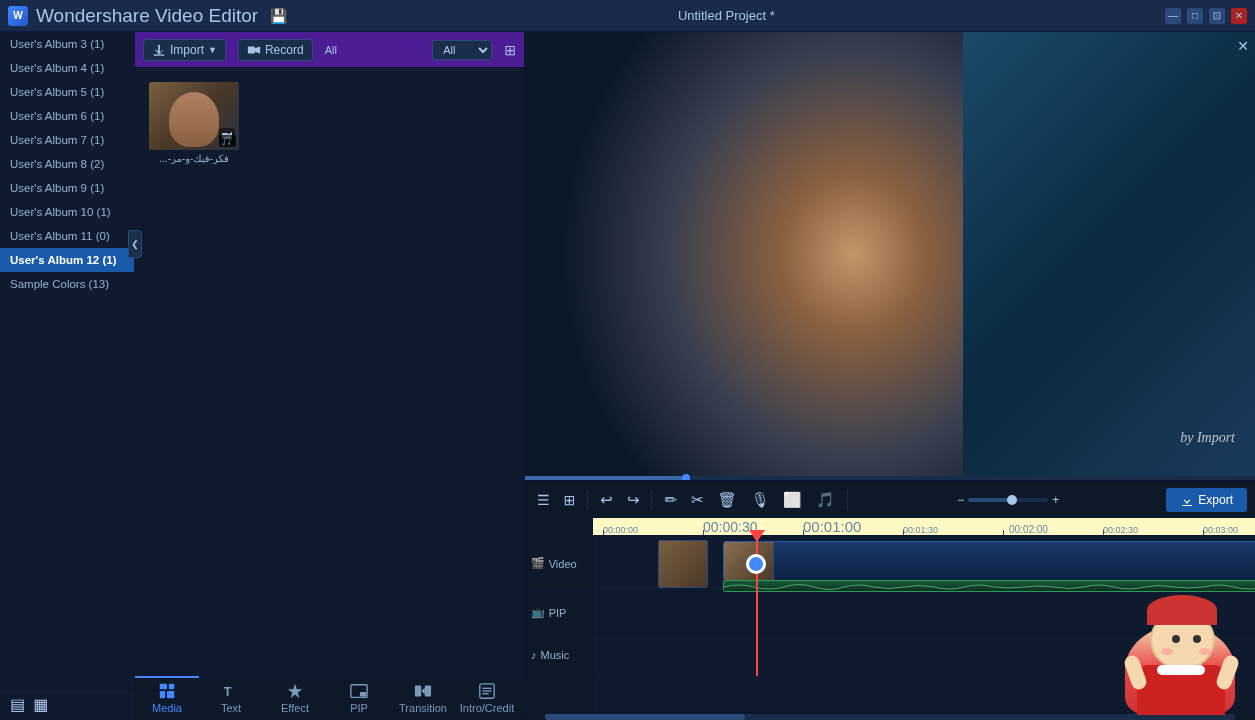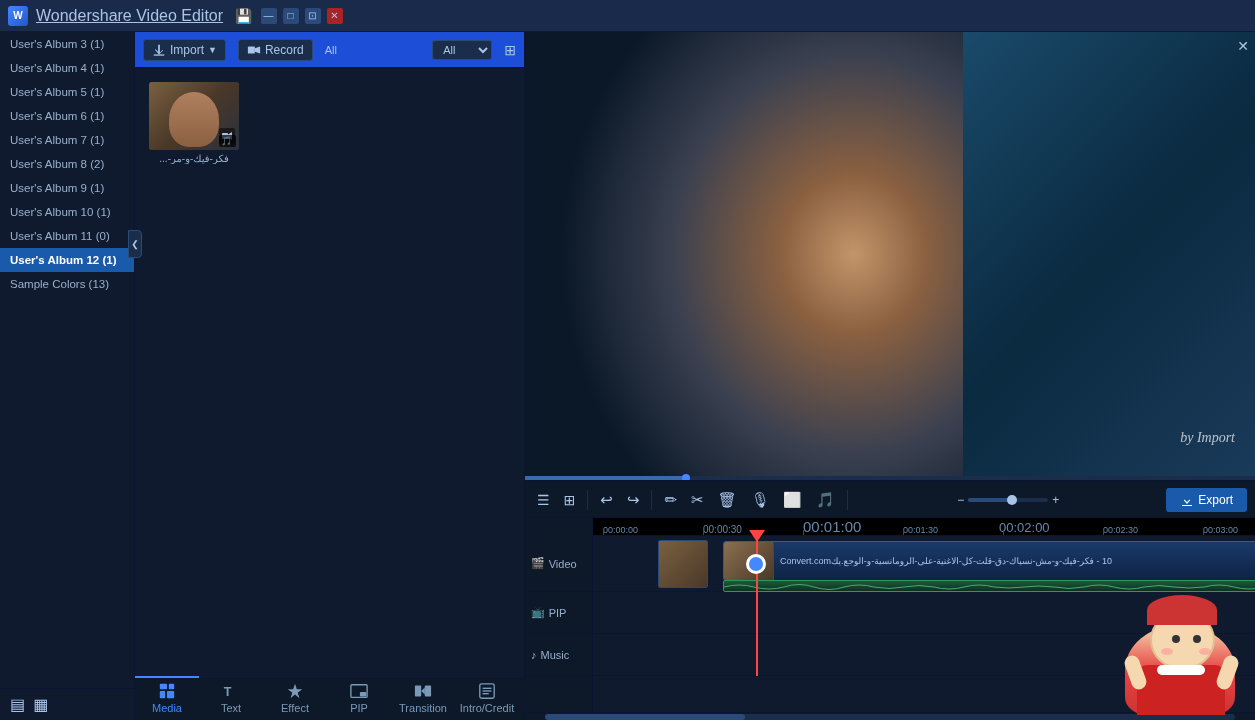--- a/index.html
+++ b/index.html
@@ -27,22 +27,21 @@
     }
     #titlebar .app-icon {
       width: 20px; height: 20px;
       background: linear-gradient(135deg, #4488ff, #2255cc);
       border-radius: 3px;
       display: flex; align-items: center; justify-content: center;
       color: white; font-size: 10px; font-weight: bold;
     }
     #titlebar .app-title {
       color: #aac4e8;
-      font-size: 16px;
-      text-decoration: underline;
+      font-size: 19px;
     }
     #titlebar .save-icon {
       color: #aac4e8;
       font-size: 14px;
       margin-left: 4px;
     }
     #titlebar .project-name {
       flex: 1;
       text-align: center;
       color: #aac4e8;
@@ -110,21 +109,21 @@
     #media-area {
       width: 390px;
       background: #0f1a2e;
       border-right: 1px solid #0a1530;
       display: flex;
       flex-direction: column;
       flex-shrink: 0;
     }
     #media-toolbar {
       height: 36px;
-      background: #1d4ed8;
+      background: #4c1d95;
       display: flex;
       align-items: center;
       padding: 0 8px;
       gap: 12px;
       border-bottom: 1px solid #0a1530;
     }
     .media-btn {
       display: flex; align-items: center; gap: 4px;
       padding: 3px 8px;
       background: #1a2d4a;
@@ -358,21 +357,21 @@
     }
 
     #track-scroll {
       flex: 1;
       overflow: hidden;
       position: relative;
       background: #0f1a2e;
     }
     #timeline-ruler {
       height: 18px;
-      background: #000000;
+      background: #fef9c3;
       border-bottom: 1px solid #0a1530;
       position: relative;
       display: flex;
       align-items: flex-end;
       font-size: 9px;
       color: #6688aa;
       overflow: hidden;
     }
     #tracks-container {
       position: relative;
@@ -488,20 +487,21 @@
   </style>
 </head>
 <body>
 
 <div id="titlebar">
   <div class="app-icon">
     <span>W</span>
   </div>
   <span class="app-title">Wondershare Video Editor</span>
   <span class="save-icon" style="cursor:pointer">💾</span>
+  <span class="project-name">Untitled Project *</span>
   <div class="win-controls">
     <div class="win-btn">—</div>
     <div class="win-btn">□</div>
     <div class="win-btn">⊡</div>
     <div class="win-btn" style="background:#aa2222;">✕</div>
   </div>
 </div>
 
 <div id="main">
 
@@ -703,48 +703,47 @@
             <span>♪</span>
             <span style="font-size:11px;color:#99b0cc;">Music</span>
           </div>
         </div>
 
         <div id="track-scroll">
 
           <div id="timeline-ruler">
             <span style="position:absolute;left:10px;font-size:9px;color:#6688aa;">00:00:00</span>
             <div style="position:absolute;left:10px;bottom:0;width:1px;height:5px;background:#2a4a7a;"></div>
-            <span style="position:absolute;left:110px;font-size:10px;color:#6688aa;">00:00:30</span>
+            <span style="position:absolute;left:110px;font-size:14px;color:#6688aa;">00:00:30</span>
             <div style="position:absolute;left:110px;bottom:0;width:1px;height:5px;background:#2a4a7a;"></div>
             <span style="position:absolute;left:210px;font-size:15px;color:#6688aa;">00:01:00</span>
             <div style="position:absolute;left:210px;bottom:0;width:1px;height:5px;background:#2a4a7a;"></div>
             <span style="position:absolute;left:310px;font-size:9px;color:#6688aa;">00:01:30</span>
             <div style="position:absolute;left:310px;bottom:0;width:1px;height:5px;background:#2a4a7a;"></div>
-            <span style="position:absolute;left:406px;font-size:13px;color:#6688aa;">00:02:00</span>
+            <span style="position:absolute;left:416px;font-size:10px;color:#6688aa;">00:02:00</span>
             <div style="position:absolute;left:410px;bottom:0;width:1px;height:5px;background:#2a4a7a;"></div>
             <span style="position:absolute;left:510px;font-size:9px;color:#6688aa;text-align:right;">00:02:30</span>
             <div style="position:absolute;left:510px;bottom:0;width:1px;height:5px;background:#2a4a7a;"></div>
             <span style="position:absolute;left:610px;font-size:9px;color:#6688aa;">00:03:00</span>
             <div style="position:absolute;left:610px;bottom:0;width:1px;height:5px;background:#2a4a7a;"></div>
 
           </div>
 
           <div id="tracks-container" style="position:relative;">
 
             <div class="track-row" style="height:56px;">
 
               <div style="position:absolute;left:65px;top:4px;width:50px;height:48px;background:#223344;border:1px solid #2a4a7a;border-radius:2px;overflow:hidden;">
                 <div style="width:100%;height:100%;background:linear-gradient(135deg,#7a6040,#4a3828);"></div>
               </div>
 
               <div class="track-clip main" style="left:130px;width:600px;">
                 <div class="clip-thumb">
                   <div style="width:100%;height:100%;background:linear-gradient(135deg,#8a7050,#4a3828);"></div>
                 </div>
-                <div class="clip-label">10 - فكر-فيك-و-مش-نسياك-دق-قلت-كل-الاغنية-على-الرومانسية-و-الوجع.يكConvert.com</div>
               </div>
 
               <div style="position:absolute;left:130px;top:44px;width:600px;height:12px;background:linear-gradient(180deg,#1a5a3a,#0f3022);border-radius:2px;border:1px solid #2a9a5a;">
                 
                 <svg width="600" height="12" viewBox="0 0 600 12" preserveAspectRatio="none">
                   <path d="M0 6 Q15 2 30 6 Q45 10 60 6 Q75 1 90 6 Q105 11 120 6 Q135 2 150 6 Q165 9 180 6 Q195 3 210 6 Q225 10 240 6 Q255 2 270 6 Q285 8 300 6 Q315 4 330 6 Q345 9 360 6 Q375 2 390 6 Q405 10 420 6 Q435 3 450 6 Q465 8 480 6 Q495 2 510 6 Q525 10 540 6 Q555 3 570 6 Q585 8 600 6" stroke="#4aaa6a" stroke-width="1" fill="none"></path>
                 </svg>
               </div>
             </div>
 

